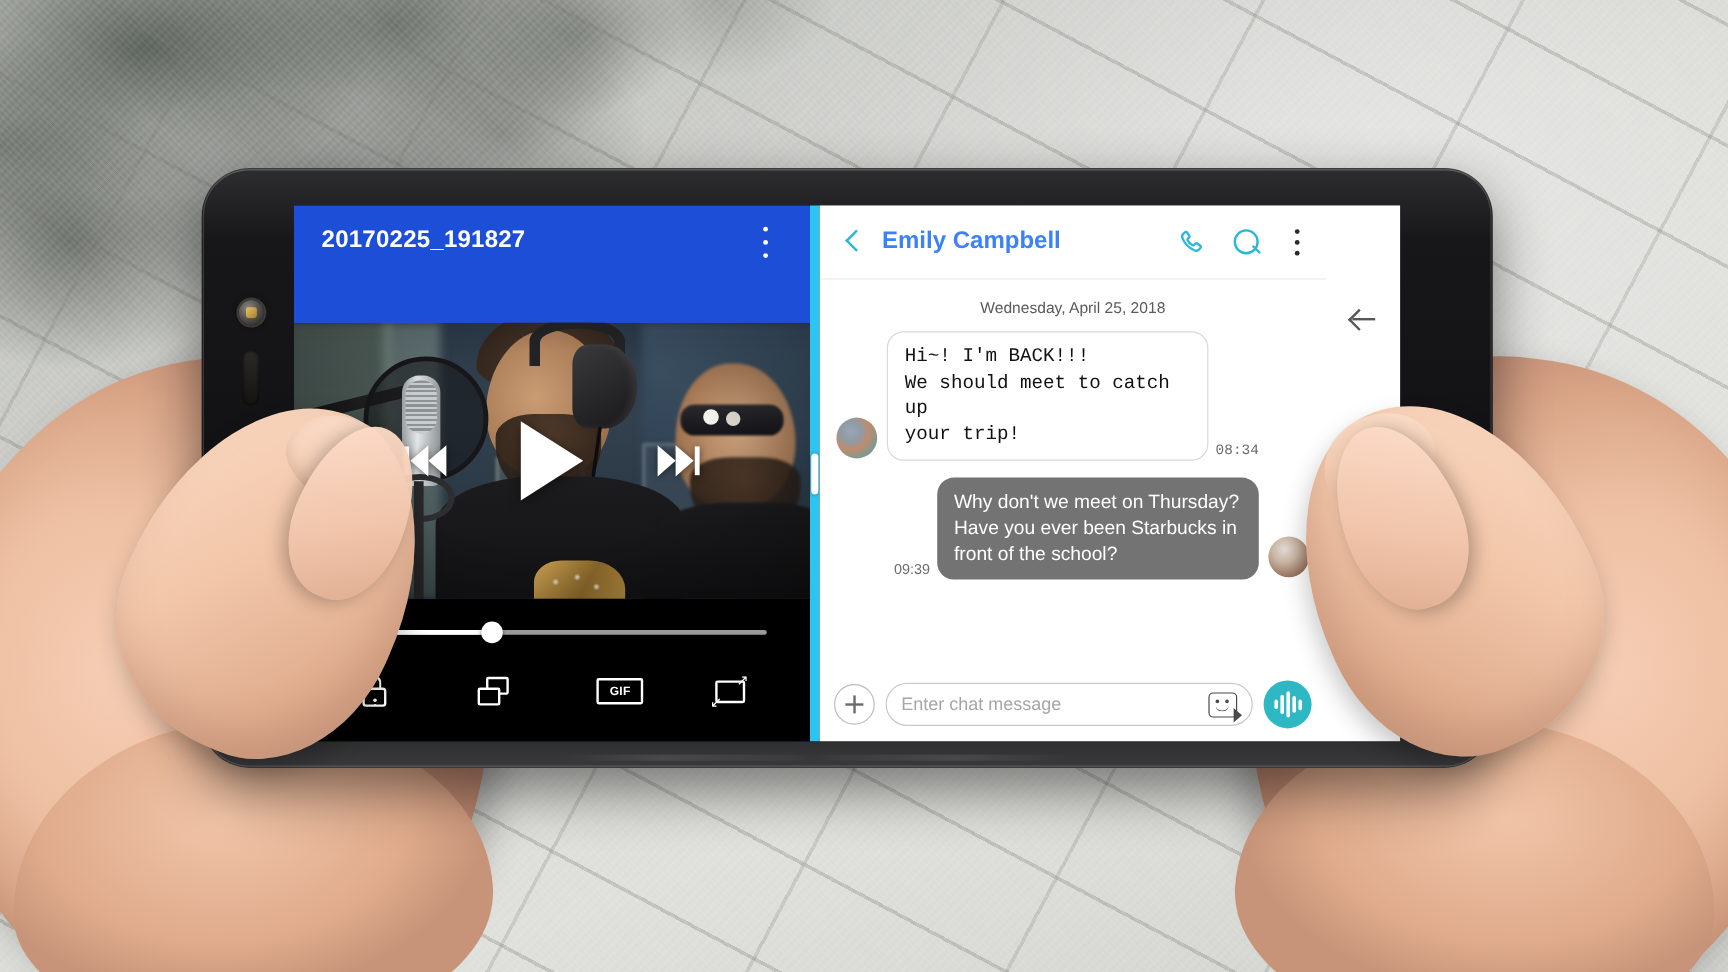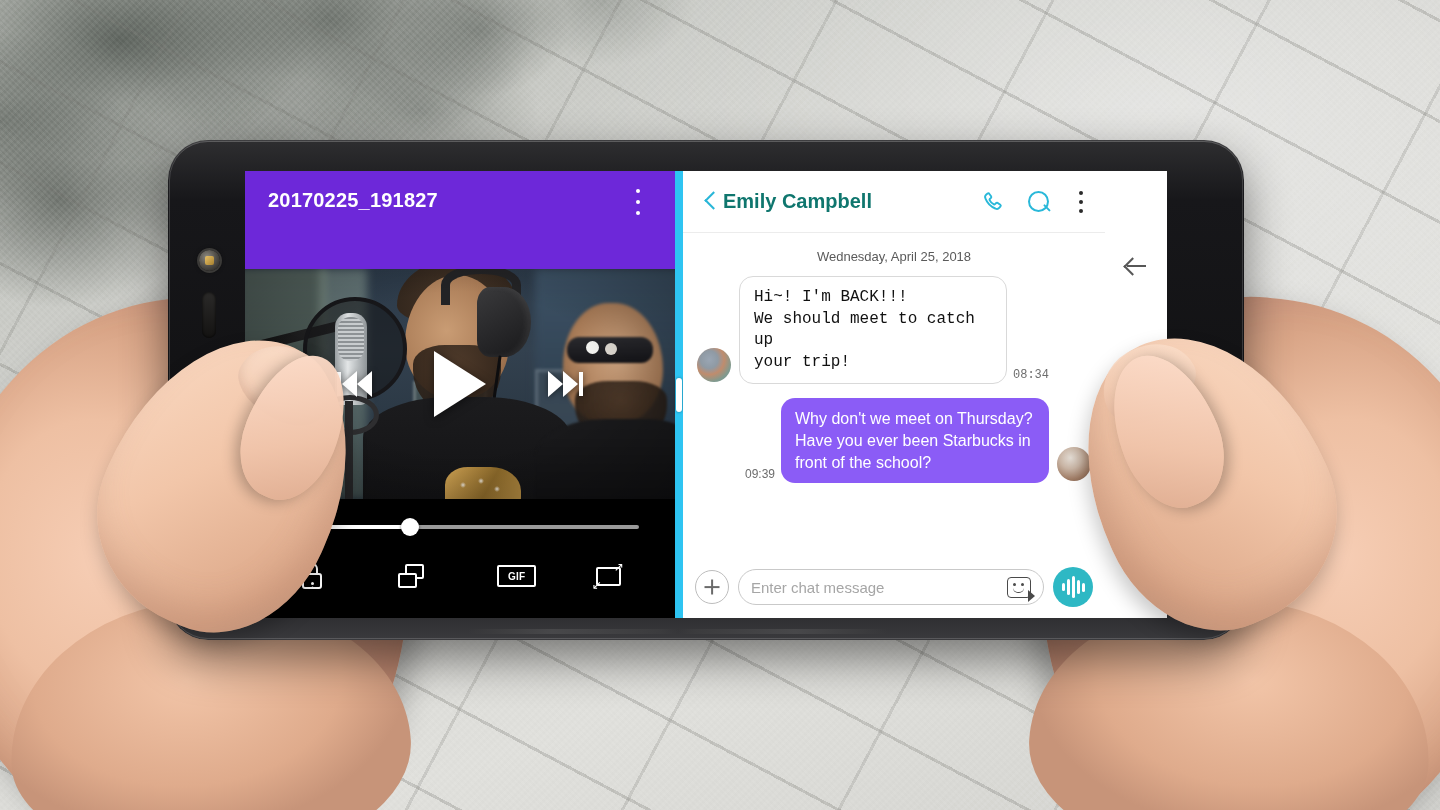--- a/index.html
+++ b/index.html
@@ -154,21 +154,21 @@
     border-radius: 3px; opacity:.9;
   }
 
   
   #screen {
     position: absolute; left: 77px; top: 31px; width: 922px; height: 447px;
     overflow: hidden; background: #000; display: flex;
   }
 
   
-  .video-pane { position: relative; width: 430px; height: 100%; background: #6d28d9; flex: 0 0 430px; }
+  .video-pane { position: relative; width: 430px; height: 100%; background: #1d4ed8; flex: 0 0 430px; }
   .v-titlebar { height: 98px; position: relative; }
   .v-title {
     position: absolute; left: 23px; top: 18px;
     color: #fff; font-size: 20px; font-weight: bold; letter-spacing: .2px;
   }
   .v-more {
     position: absolute; right: 28px; top: 18px; width: 18px; height: 26px;
     display: flex; flex-direction: column; justify-content: space-between; align-items: center;
   }
   .v-more i { width: 4px; height: 4px; background:#fff; border-radius:50%; display:block; }
@@ -322,21 +322,21 @@
   }
 
   
   .chat-pane { flex:1 1 auto; background:#fff; position:relative; display:flex; flex-direction:column; }
   .c-header { height:62px; display:flex; align-items:center; padding:0 16px 0 14px; position:relative; border-bottom:1px solid #ececec; }
   .c-back { width:26px; height:26px; position:relative; }
   .c-back::before {
     content:""; position:absolute; left:10px; top:5px; width:11px; height:11px;
     border-left:2.6px solid #28b6d8; border-bottom:2.6px solid #28b6d8; transform: rotate(45deg);
   }
-  .c-name { font-size:20px; font-weight:bold; color:#0f766e; }
+  .c-name { margin-left:12px; font-size:20px; font-weight:bold; color:#3b82f6; }
   .c-hicons { margin-left:auto; display:flex; align-items:center; gap:22px; }
   .ic-phone { width:24px; height:24px; color:#29b8d9; }
   .ic-search { width:24px; height:24px; position:relative; }
   .ic-search::before { content:""; position:absolute; left:1px; top:1px; width:17px; height:17px; border:2.4px solid #29b8d9; border-radius:50%; }
   .ic-search::after { content:""; position:absolute; right:1px; bottom:1px; width:9px; height:2.4px; background:#29b8d9; transform: rotate(45deg); transform-origin:right center; border-radius:2px; }
   .c-more { width:16px; height:22px; display:flex; flex-direction:column; justify-content:space-between; align-items:center; }
   .c-more i { width:4px; height:4px; border-radius:50%; background:#2a2a2a; display:block; }
 
   .c-body { flex:1 1 auto; position:relative; padding:16px 0 0 0; overflow:hidden; }
   .c-date { text-align:center; color:#5a5a5a; font-size:13px; margin-bottom:12px; }
@@ -348,21 +348,21 @@
   .avatar.them {
     background: radial-gradient(circle at 36% 34%, #9aa6b4 0%, #8f9aa4 28%, #c08c6d 48%, #7f9a8f 72%, #7d8f86 100%);
     filter: blur(.6px); margin-right:8px; margin-bottom:2px;
   }
   .avatar.me {
     background: radial-gradient(circle at 40% 32%, #e3dcd4 0%, #c9b5a5 35%, #9e7a63 70%, #6e5344 100%);
     filter: blur(.6px); margin-left:8px; margin-bottom:2px;
   }
   .bubble { max-width: 268px; padding:10px 14px; font-size:16px; line-height:1.35; }
   .bubble.them { background:#fff; border:1px solid #d9d9d9; border-radius:14px; color:#111; }
-  .bubble.me { background:#8b5cf6; border-radius:14px; color:#fff; }
+  .bubble.me { background:#737373; border-radius:14px; color:#fff; }
   .ts { font-size:12px; color:#6d6d6d; padding-bottom:2px; }
   .ts.left { margin-right:6px; }
   .ts.right { margin-left:6px; }
 
   .c-input { height:62px; display:flex; align-items:center; gap:9px; padding:0 12px; }
   .plus-btn { width:34px; height:34px; border-radius:50%; border:1.4px solid #bdbdbd; position:relative; flex:0 0 34px; }
   .plus-btn::before { content:""; position:absolute; left:50%; top:50%; width:15px; height:1.8px; background:#6a6a6a; transform:translate(-50%,-50%); }
   .plus-btn::after  { content:""; position:absolute; left:50%; top:50%; width:1.8px; height:15px; background:#6a6a6a; transform:translate(-50%,-50%); }
   .field { flex:1 1 auto; height:36px; border:1.3px solid #c9c9c9; border-radius:18px; display:flex; align-items:center; padding:0 12px; }
   .field-ph { color:#a6a6a6; font-size:15px; flex:1 1 auto; }

